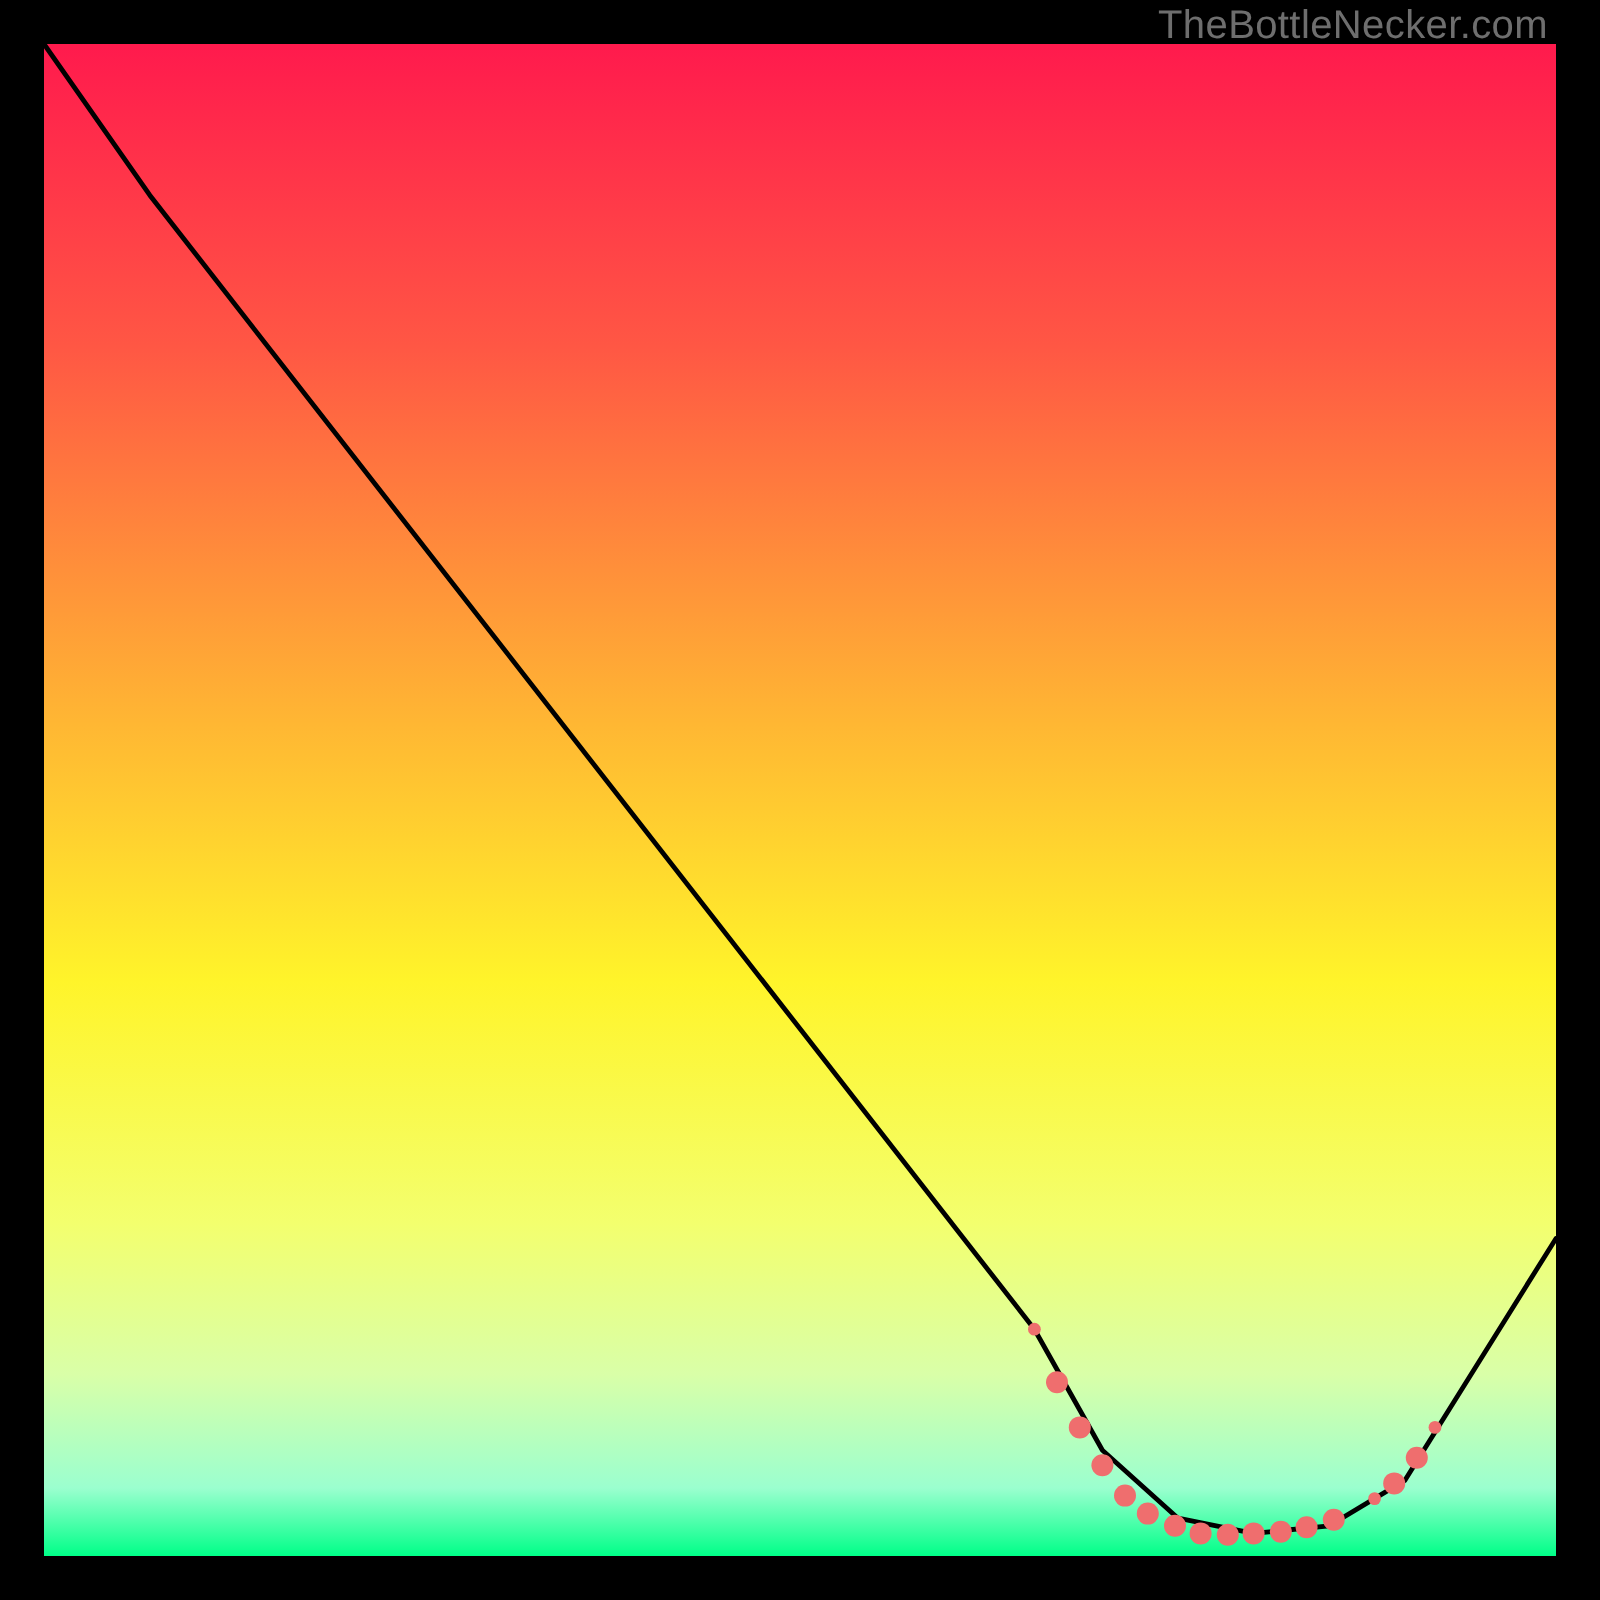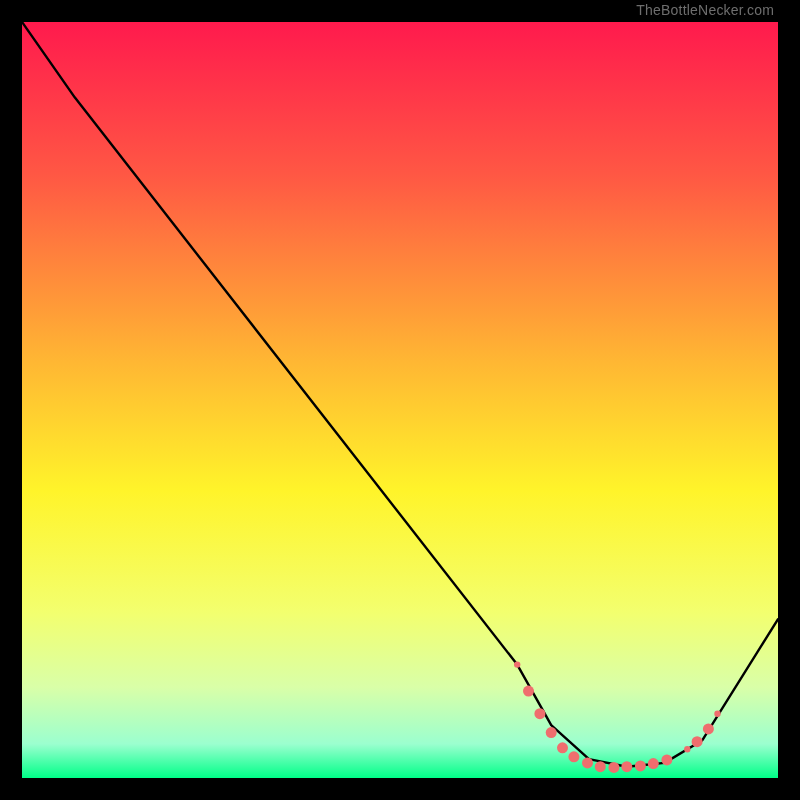--- a/index.html
+++ b/index.html
@@ -17,21 +17,21 @@
     top: 22px;
     width: 756px;
     height: 756px;
     background: #000;
   }
   .watermark {
     position: absolute;
     top: 2px;
     right: 26px;
     color: #6e6e6e;
-    font-size: 14px;
+    font-size: 20px;
     font-weight: 500;
     letter-spacing: 0.2px;
     z-index: 5;
   }
   svg { display: block; }
 </style>
 </head>
 <body>
 
 <div class="watermark">TheBottleNecker.com</div>

